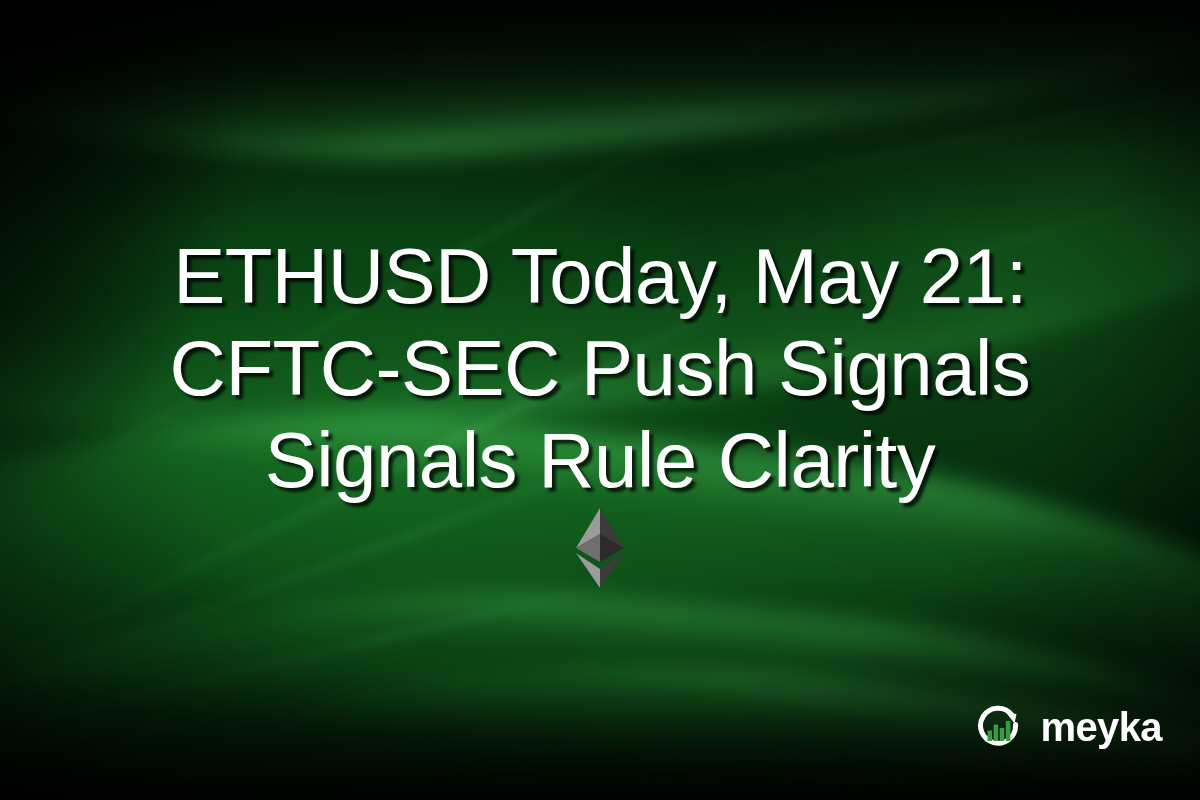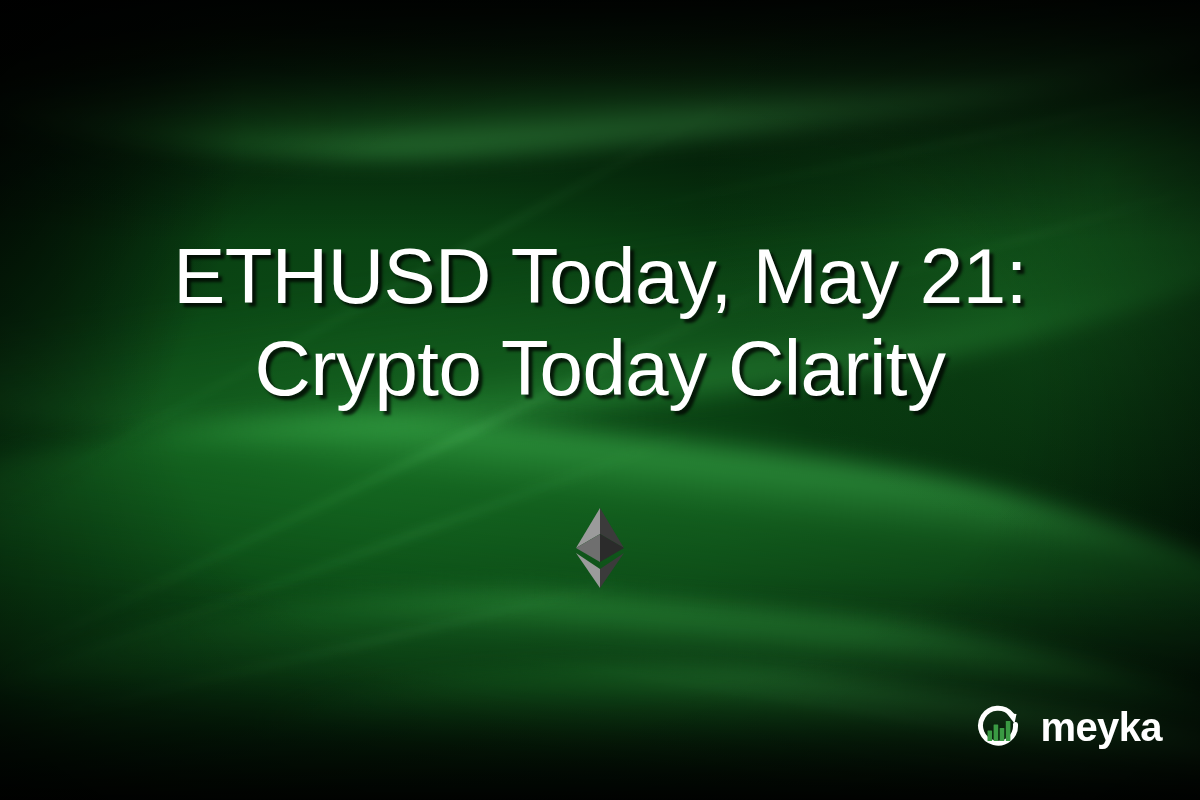--- a/index.html
+++ b/index.html
@@ -193,21 +193,22 @@
   <div class="streak streak-8"></div>
   <div class="bg-layer bg-leftdark"></div>
   <div class="bg-layer bg-topdark"></div>
   <div class="bg-layer bg-botdark"></div>
   <div class="bg-layer bg-vignette"></div>
 
   <div id="content">
 
     <h1 id="headline">
       <span class="hl-line">ETHUSD Today, May 21:</span>
-      <span class="hl-line">Crypto Today Clarity</span>
+      <span class="hl-line">CFTC-SEC Push Signals</span>
+      <span class="hl-line">Signals Rule Clarity</span>
     </h1>
 
     <div id="eth-logo">
       <svg viewBox="0 0 48 80" width="48" height="80" aria-hidden="true">
 
         <polygon points="24,0 0,40 24,26" fill="#9b9b9b"></polygon>
         <polygon points="24,0 48,40 24,26" fill="#3b3b3b"></polygon>
 
         <polygon points="0,40 24,26 24,54" fill="#6f6f6f"></polygon>
         <polygon points="48,40 24,26 24,54" fill="#2b2b2b"></polygon>

